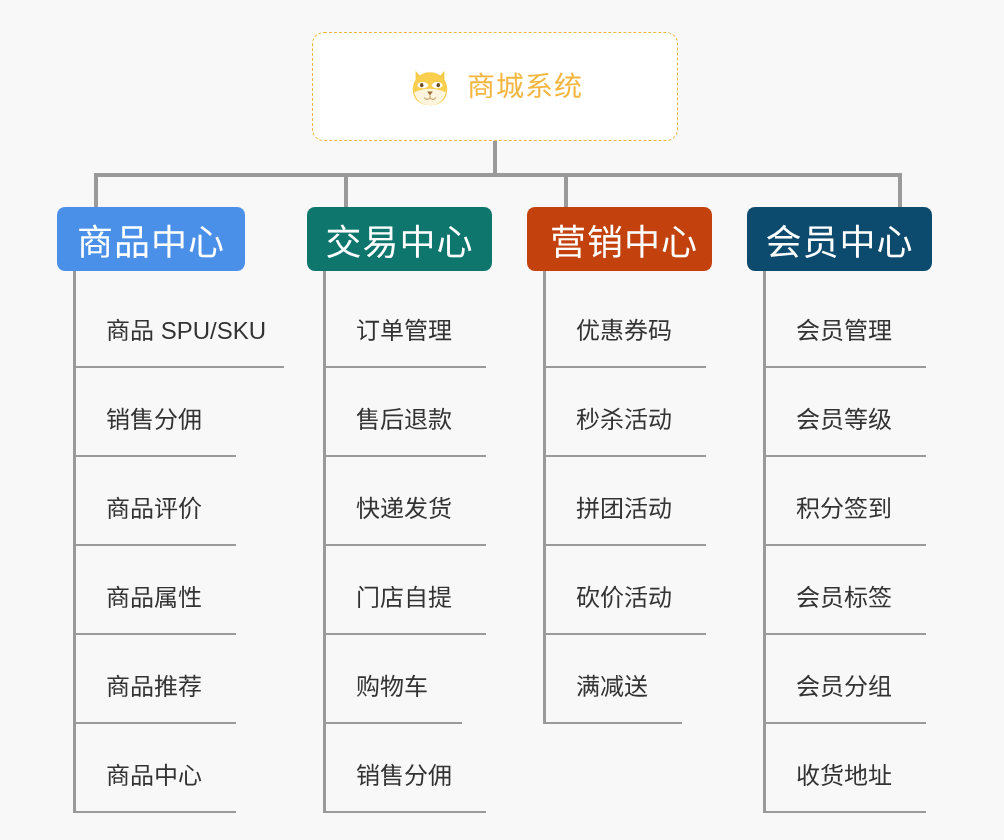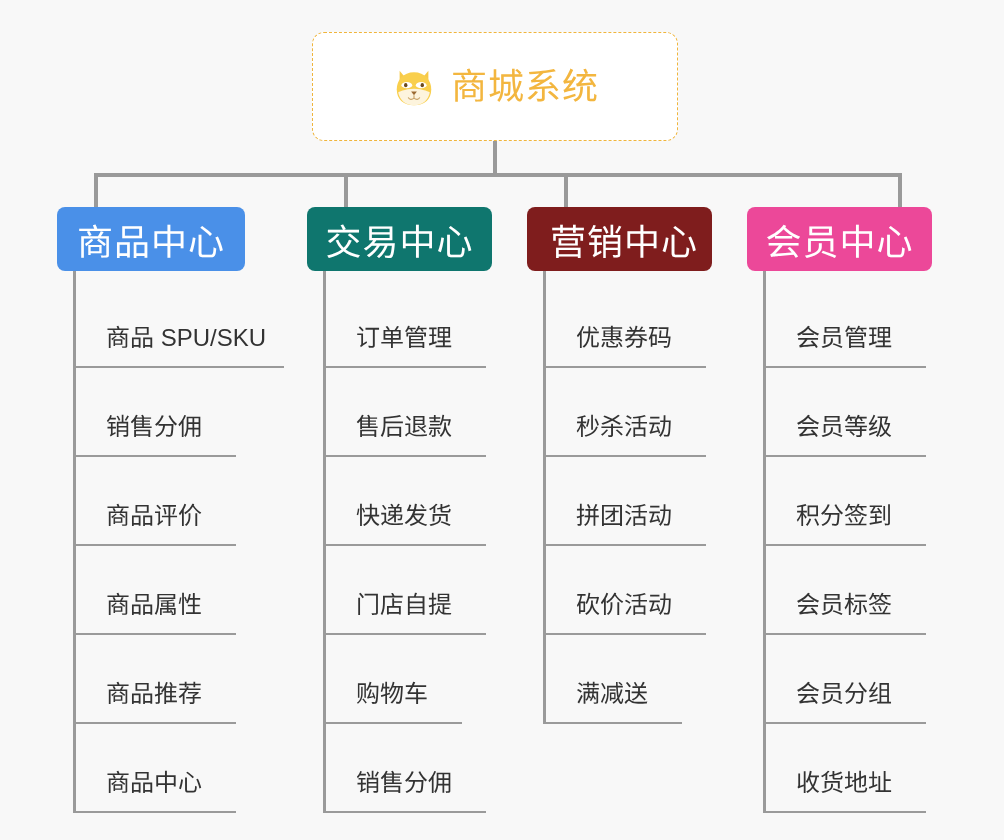--- a/index.html
+++ b/index.html
@@ -38,21 +38,21 @@
     gap: 14px;
   }
   .root-emoji {
     width: 46px;
     height: 46px;
     flex: 0 0 auto;
     display: block;
     margin-top: 2px;
   }
   .root-title {
-    font-size: 36px;
+    font-size: 28px;
     line-height: 1;
     color: #f3b63f;
     letter-spacing: 1px;
     white-space: nowrap;
   }
 
   
   .conn {
     position: absolute;
     background: #8c8c8c;
@@ -120,21 +120,21 @@
     left: 0;
     bottom: 0;
     height: 2px;
     background: #9a9a9a;
   }
   .leaf-label {
     font-size: 24px;
     line-height: 30px;
     color: #333333;
     white-space: nowrap;
-    padding-bottom: 13px;
+    padding-bottom: 20px;
   }
   
   .leaf-item.w-xl::after { width: 208px; }
   .leaf-item.w-lg::after { width: 160px; }
   .leaf-item.w-md::after { width: 136px; }
 </style>
 </head>
 <body style="background: rgb(248, 248, 248);">
 
 <div id="mindmap">
@@ -210,21 +210,21 @@
       <div class="leaf-item w-md">
         <span class="leaf-label">购物车</span>
       </div>
       <div class="leaf-item w-lg">
         <span class="leaf-label">销售分佣</span>
       </div>
     </div>
   </div>
 
   <div class="branch branch-3">
-    <div class="branch-header" style="background-color: #7f1d1d; padding-left: 9px;">
+    <div class="branch-header" style="background-color: #c2410c; padding-left: 9px;">
       <span>营销中心</span>
     </div>
     <div class="leaf-list" style="border-left-color: rgb(154, 154, 154);">
       <div class="leaf-item w-lg">
         <span class="leaf-label">优惠券码</span>
       </div>
       <div class="leaf-item w-lg">
         <span class="leaf-label">秒杀活动</span>
       </div>
       <div class="leaf-item w-lg">
@@ -233,21 +233,21 @@
       <div class="leaf-item w-lg">
         <span class="leaf-label">砍价活动</span>
       </div>
       <div class="leaf-item w-md">
         <span class="leaf-label">满减送</span>
       </div>
     </div>
   </div>
 
   <div class="branch branch-4">
-    <div class="branch-header" style="background-color: #ec4899;">
+    <div class="branch-header" style="background-color: #0c4a6e;">
       <span>会员中心</span>
     </div>
     <div class="leaf-list" style="border-left-color: rgb(154, 154, 154);">
       <div class="leaf-item w-lg">
         <span class="leaf-label">会员管理</span>
       </div>
       <div class="leaf-item w-lg">
         <span class="leaf-label">会员等级</span>
       </div>
       <div class="leaf-item w-lg">

